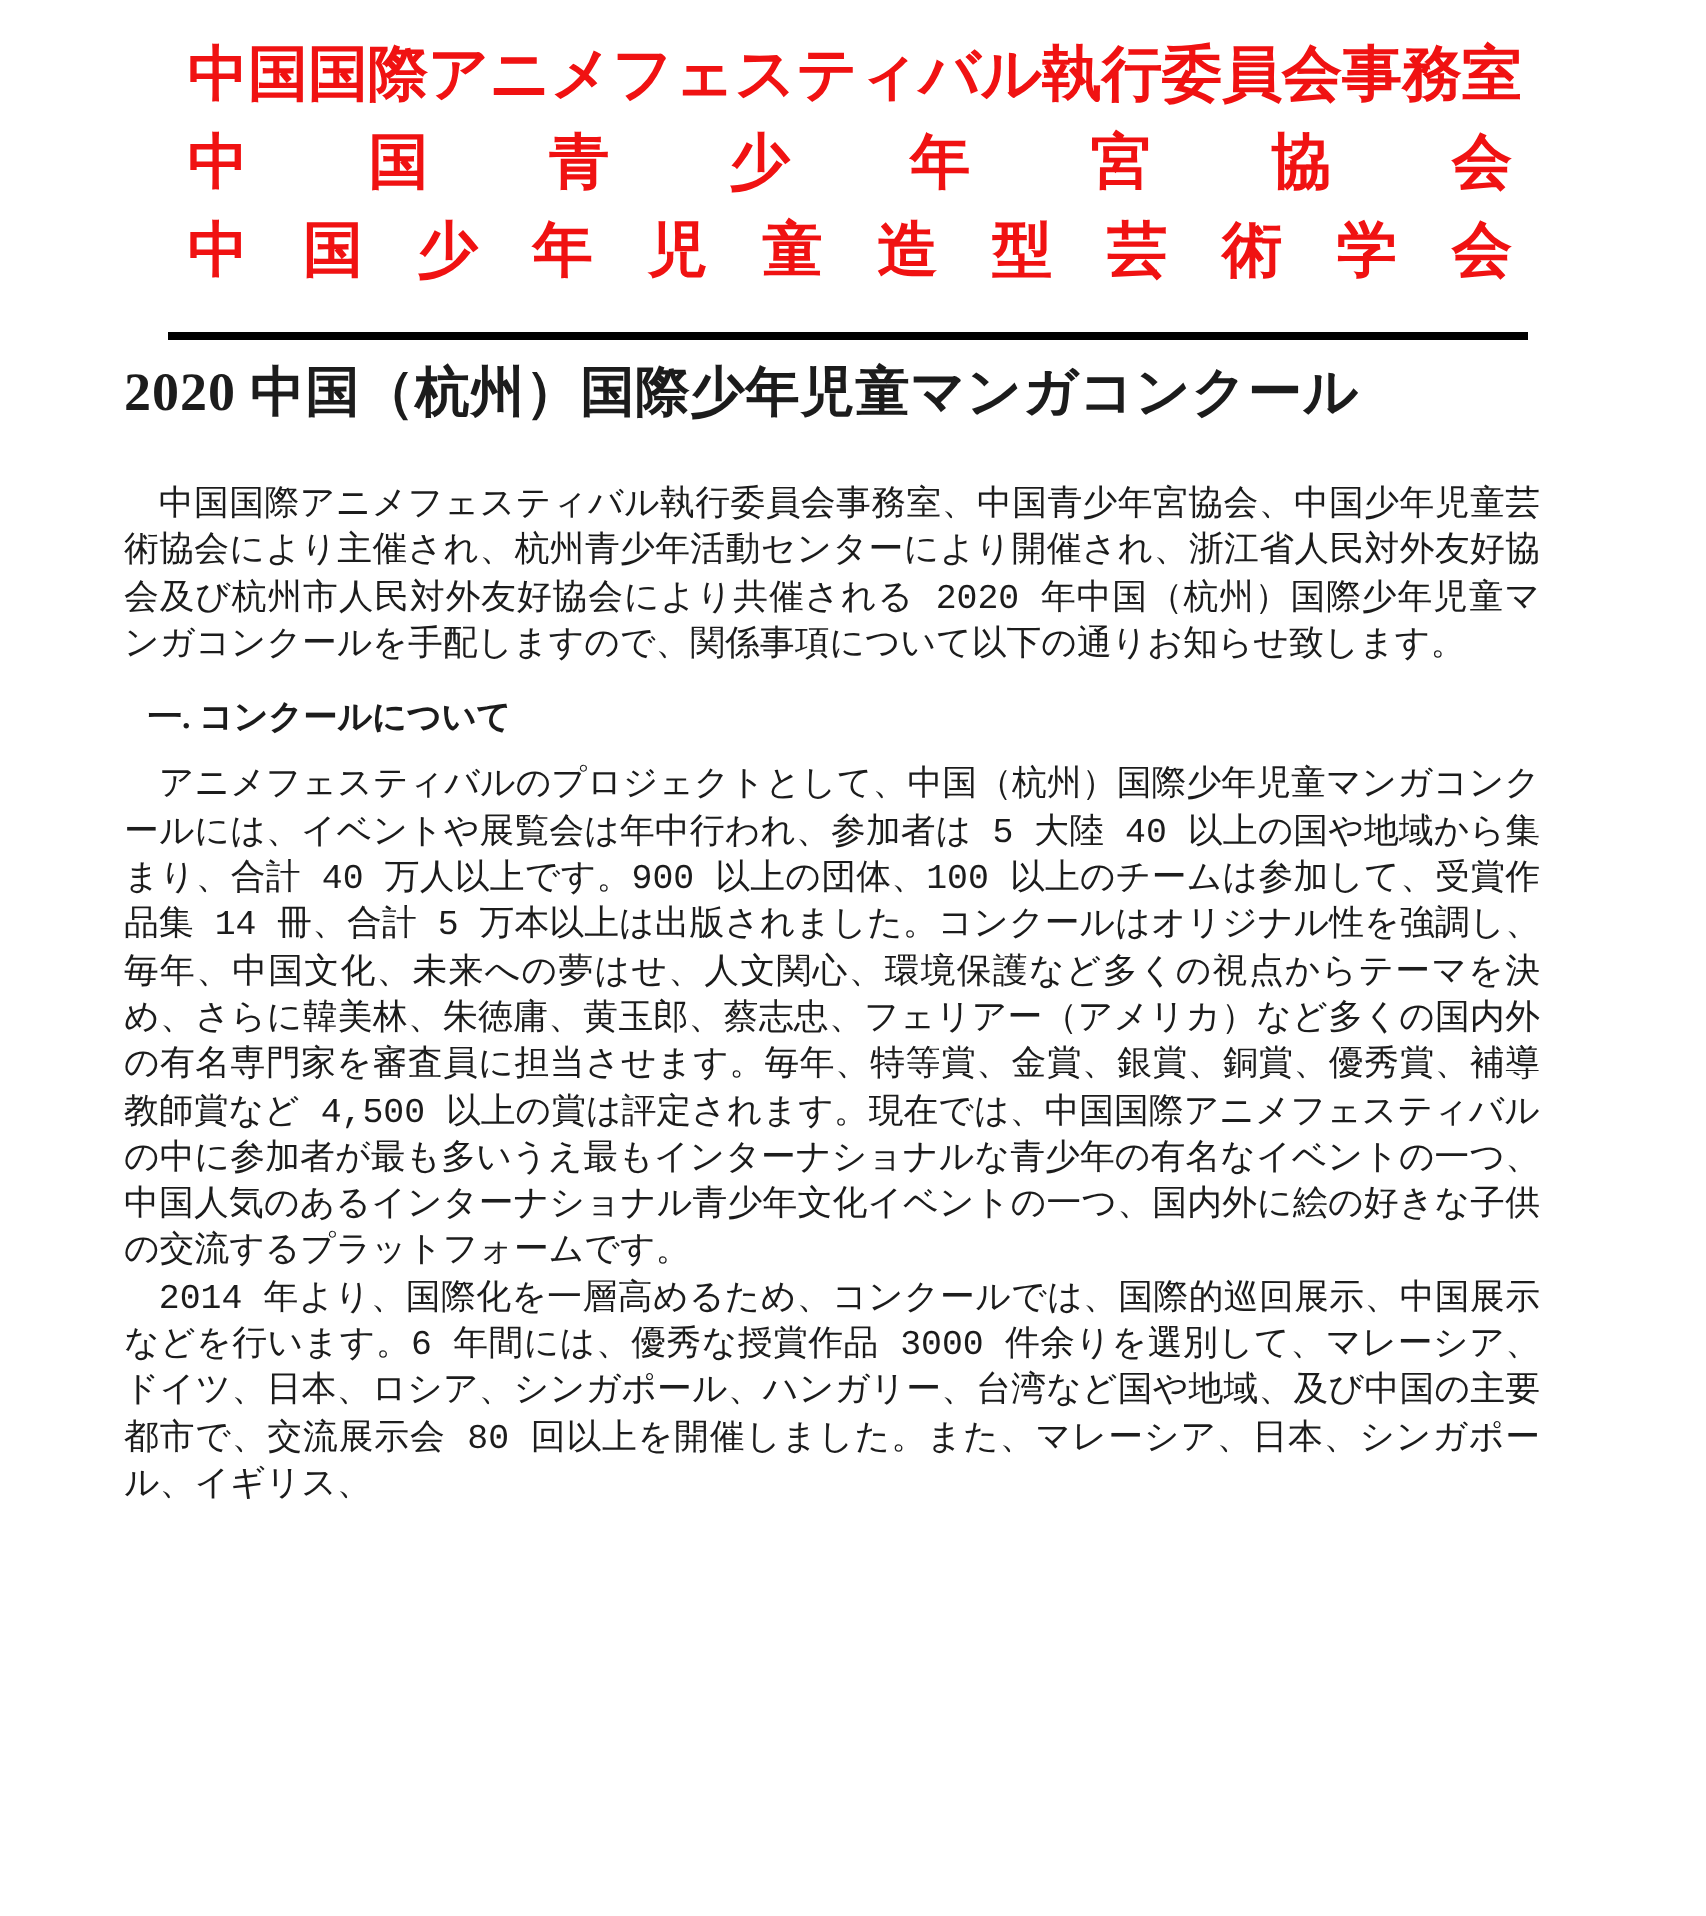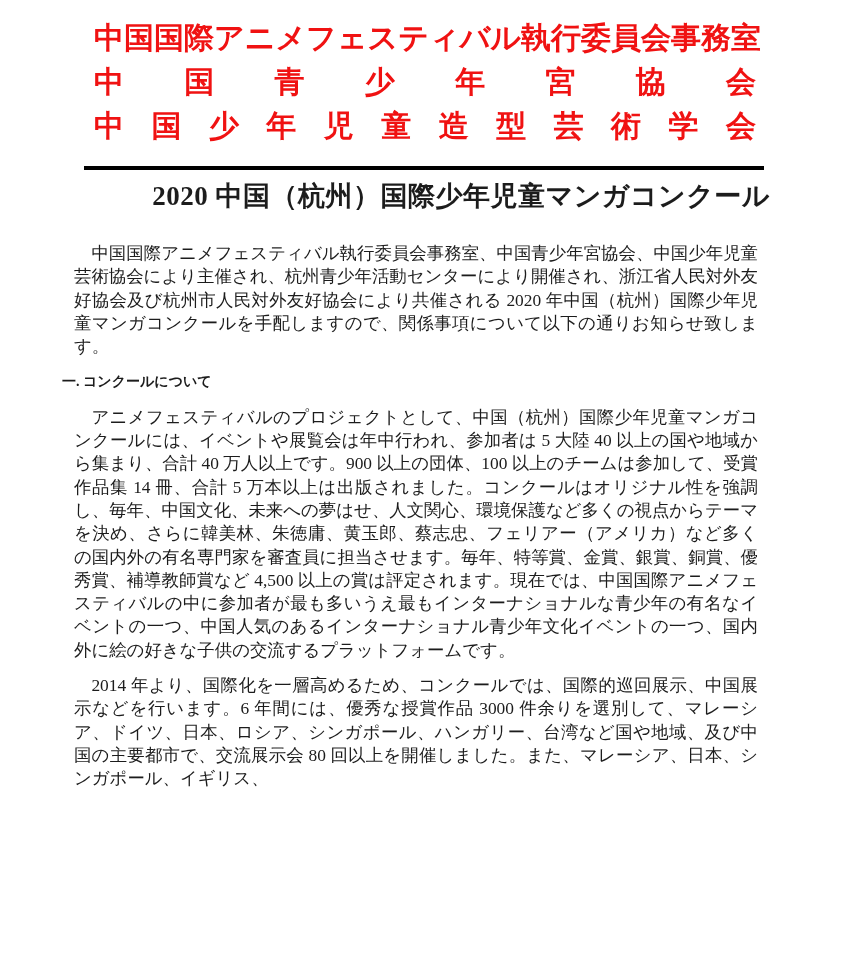--- a/index.html
+++ b/index.html
@@ -39,41 +39,42 @@
   }
   
   .rule{
     height:4px;
     background:var(--rule-black,#000);
     margin:18px 6px 6px 22px;
   }
   
   .doc-title{
     margin:8px 0 0 0;
-    text-align:right;
+    text-align:left;
     font-size:27px;
     line-height:37px;
     font-weight:bold;
     letter-spacing:0.5px;
   }
   .title-line{display:block;}
   
   .body{
     margin-top:27px;
     font-size:17.4px;
     line-height:23.3px;
     text-align:justify;
   }
   .para{
-    margin:12px;
+    margin:0;
     text-indent:1em;
+    font-family:Liberation Mono, monospace;
   }
   .section-heading{
-    margin:0;
-    font-size:14px;
+    margin:12px;
+    font-size:17px;
     line-height:23.3px;
     font-weight:bold;
     text-align:left;
   }
 </style>
 </head>
 <body>
 
 <div class="page">
 

